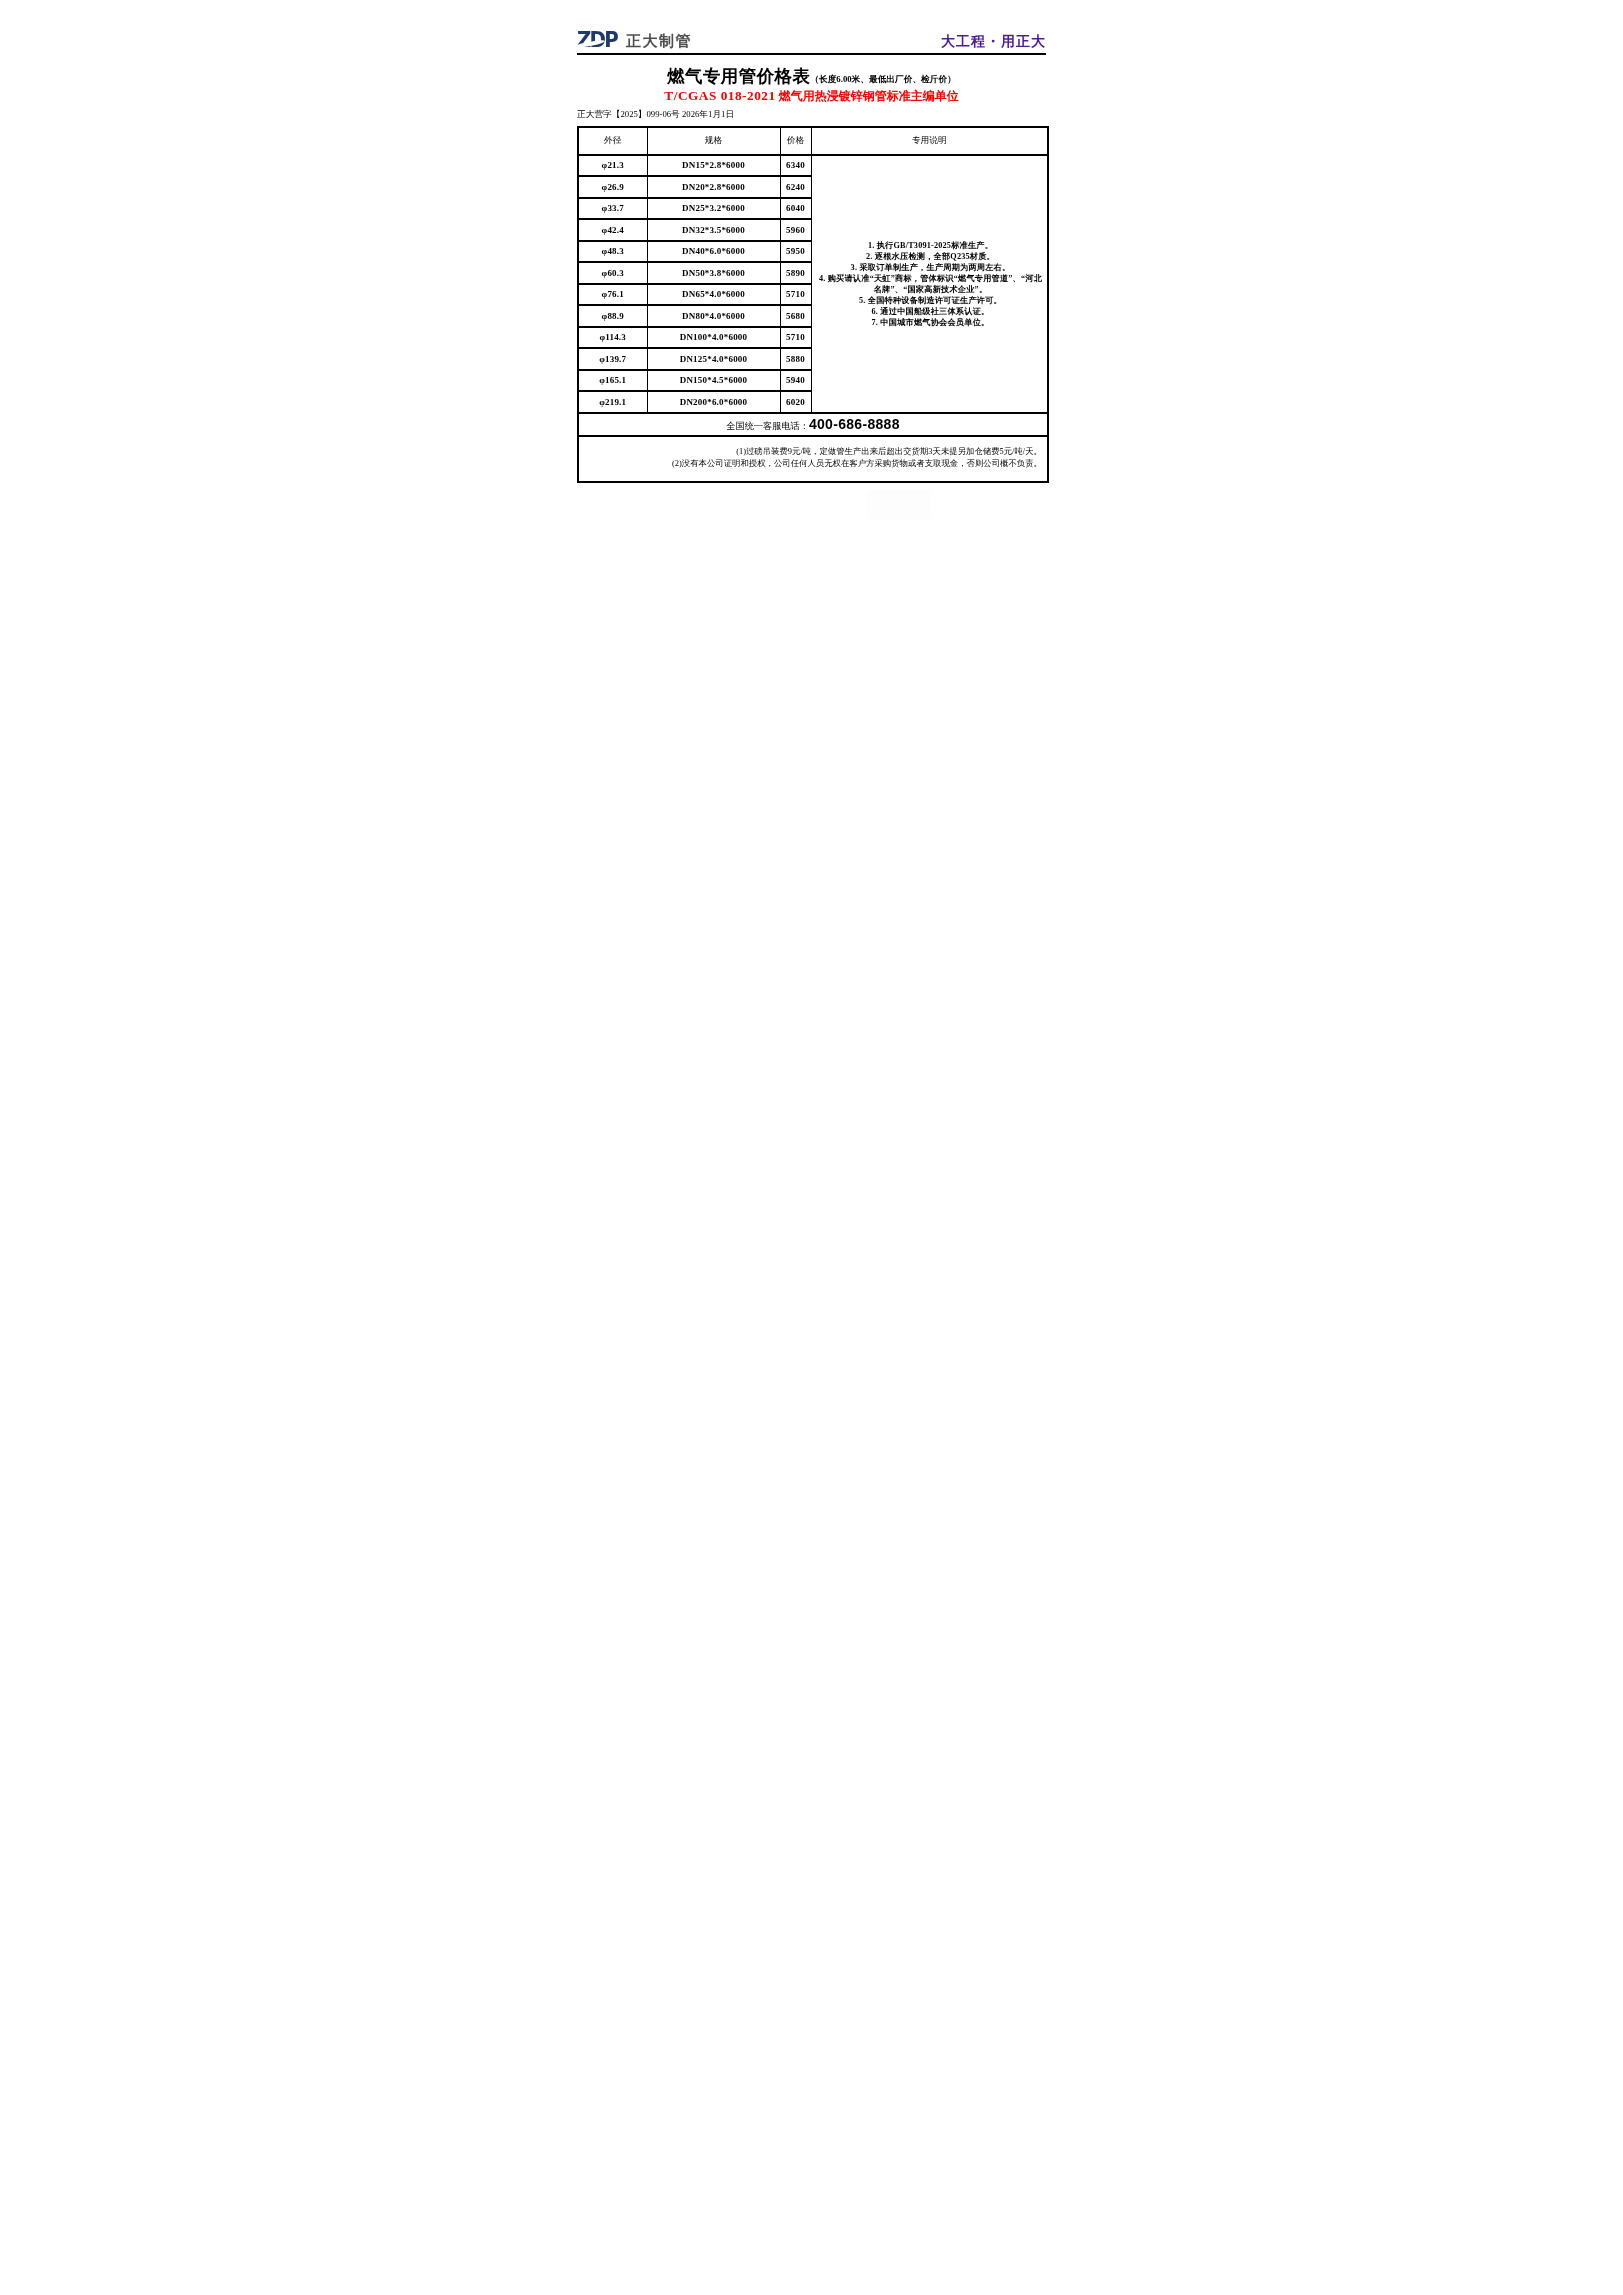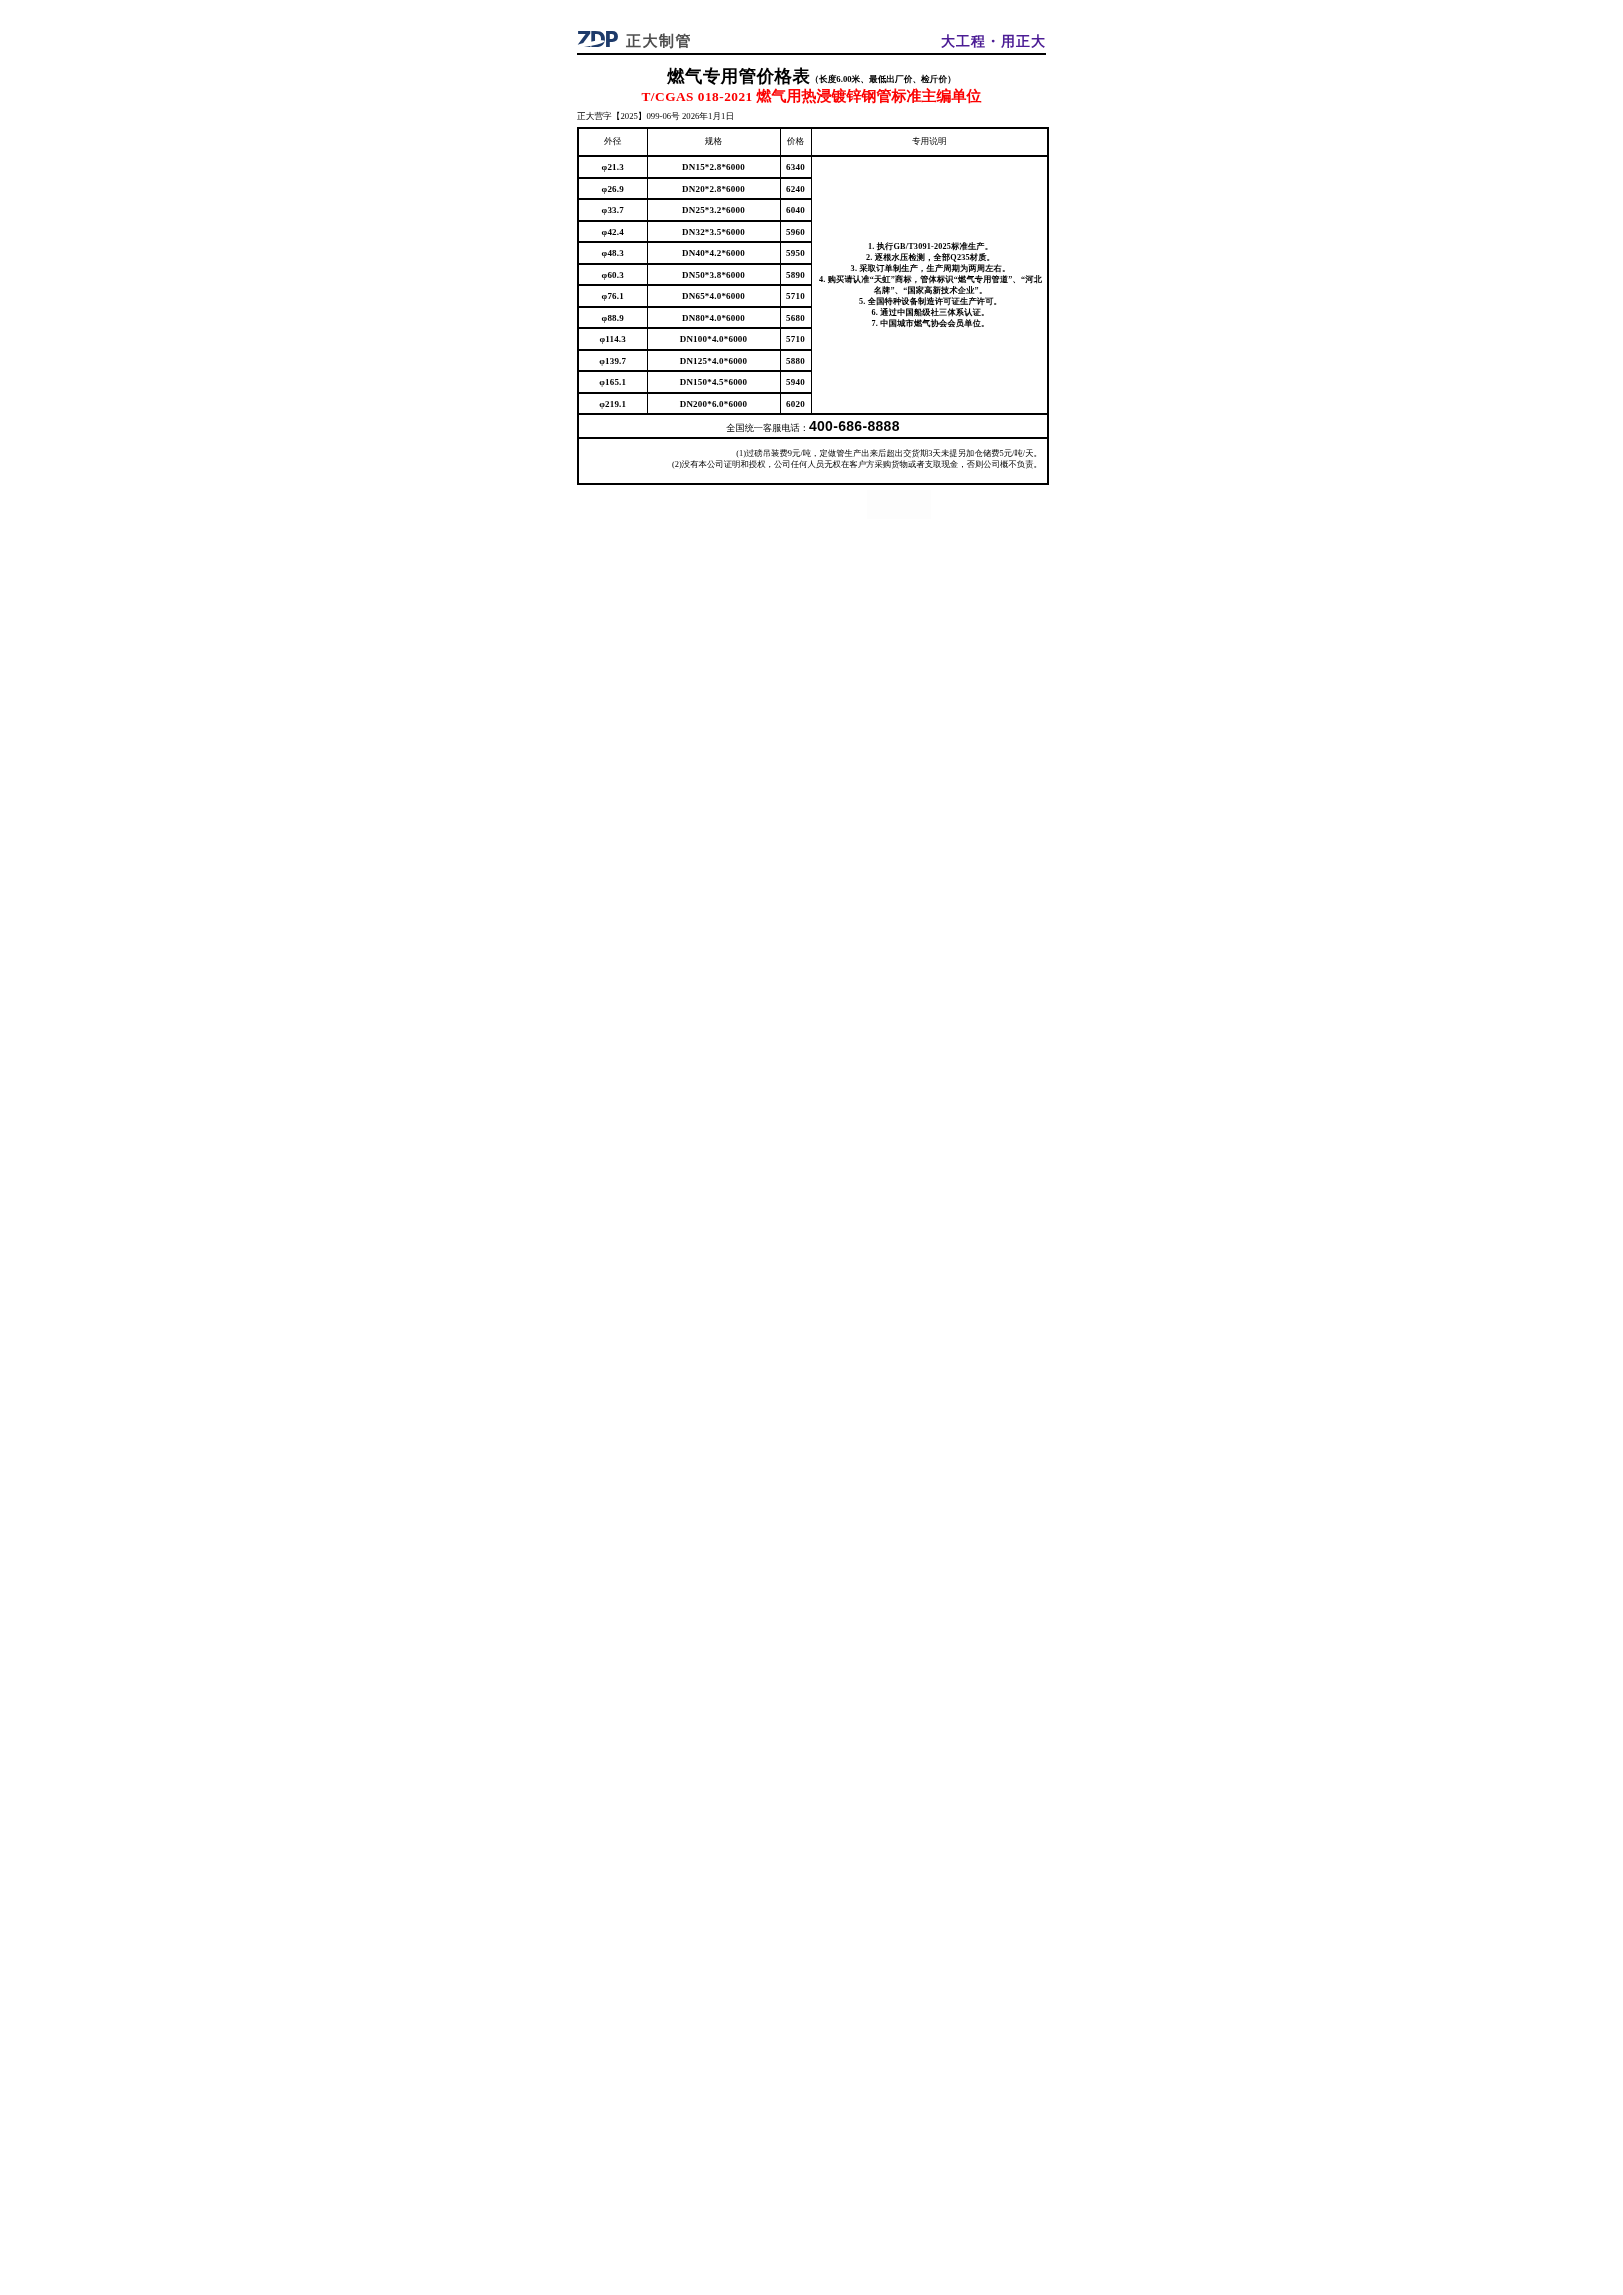--- a/index.html
+++ b/index.html
@@ -45,21 +45,21 @@
   .masthead-rule { height:2px; background:#000; margin:3.1px 36px 0 36px; }
   
   .title-line { text-align:center; margin-top:12.3px; line-height:1; white-space:nowrap; }
   .title-main { font-size:17.4px; font-weight:bold; letter-spacing:0.5px; }
   .title-paren { font-size:8.7px; font-weight:bold; }
   .subtitle-red {
     text-align:center; margin-top:4.1px; line-height:1;
     color:#fb0202; font-weight:bold; white-space:nowrap;
   }
   .subtitle-code { font-size:13.3px; letter-spacing:0.5px; }
-  .subtitle-text { font-size:15px; }
+  .subtitle-text { font-size:12px; }
   .issue-line { text-align:left; margin:6.6px 36px 0 36px; font-size:8.7px; line-height:1.2; }
   
   table.price-table {
     border-collapse:collapse; table-layout:fixed;
     width:469px; margin:6.1px 0 0 36px;
     border:2px solid #000;
   }
   .price-table th, .price-table td {
     border:solid #000; border-width:2px 1.5px;
     text-align:center; vertical-align:middle;
@@ -149,21 +149,21 @@
         <td>DN25*3.2*6000</td>
         <td>6040</td>
       </tr>
       <tr class="data-row">
         <td>φ42.4</td>
         <td>DN32*3.5*6000</td>
         <td>5960</td>
       </tr>
       <tr class="data-row">
         <td>φ48.3</td>
-        <td>DN40*4.2*6000</td>
+        <td>DN40*6.0*6000</td>
         <td>5950</td>
       </tr>
       <tr class="data-row">
         <td>φ60.3</td>
         <td>DN50*3.8*6000</td>
         <td>5890</td>
       </tr>
       <tr class="data-row">
         <td>φ76.1</td>
         <td>DN65*4.0*6000</td>

